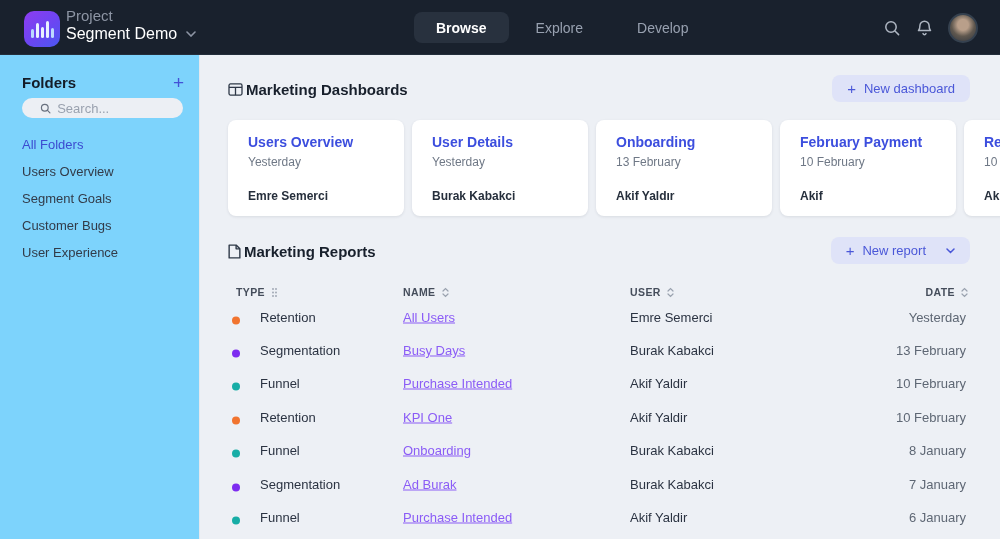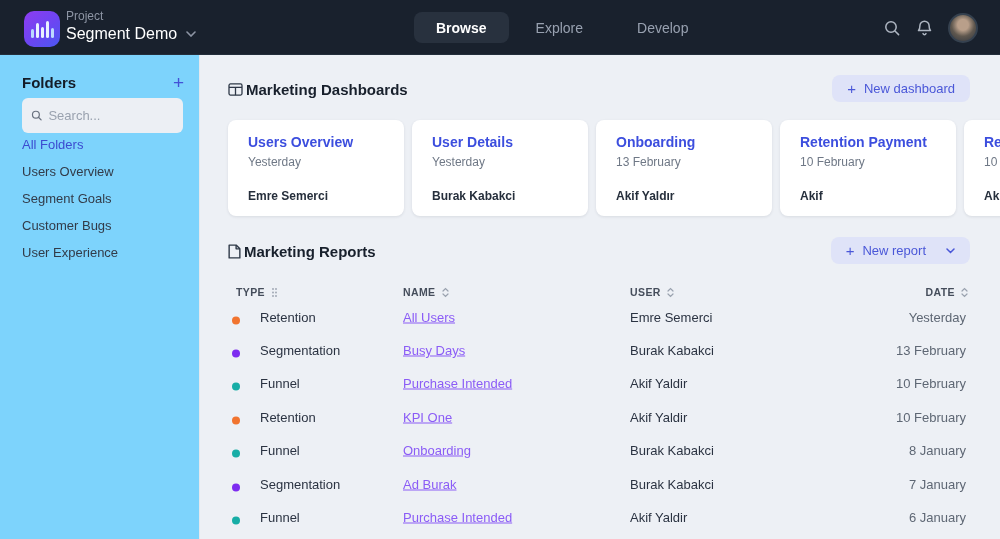--- a/index.html
+++ b/index.html
@@ -13,41 +13,41 @@
   
   .topbar { position:absolute; left:0; top:0; width:1000px; height:55px;
     background:#19212d; border-bottom:1px solid #232e3b; }
   .logo { position:absolute; left:24px; top:11px; width:36px; height:36px; border-radius:10px;
     background:linear-gradient(140deg,#8a3df0 5%,#6b46f2 55%,#4a58f0 100%);
     display:flex; align-items:flex-end; justify-content:center; gap:2px; padding-bottom:9px; }
   .logo .bar { width:3px; border-radius:2px; background:#e9f1ff; }
   .logo .b1{height:9px;background:#bcd9ff}.logo .b2{height:15px}.logo .b3{height:11px}
   .logo .b4{height:17px}.logo .b5{height:10px;background:#bcd9ff}
   .project-block { position:absolute; left:66px; top:9px; cursor:pointer; }
-  .project-label { font-size:12px; color:#8d95a4; line-height:14px; }
+  .project-label { font-size:15px; color:#8d95a4; line-height:14px; }
   .project-name-row { display:flex; align-items:center; gap:9px; }
   .project-name { font-size:16px; color:#ffffff; font-weight:500; line-height:22px; }
   .nav { position:absolute; left:370px; top:12px; height:31px; display:flex; align-items:center;padding-left:44px; }
   .nav-pill { background:#28313e; border-radius:8px; height:31px; padding:0 22px;
     display:flex; align-items:center; color:#fff; font-weight:700; font-size:14px; cursor:pointer; }
   .nav-item { padding:0 27px; color:#98a1b0; font-size:14px; cursor:pointer; }
   .topbar-actions { position:absolute; right:22px; top:0; height:55px; display:flex; align-items:center; gap:15px; }
   .icon-btn { display:flex; align-items:center; justify-content:center; cursor:pointer; }
   .avatar { width:30px; height:30px; border-radius:50%; border:2px solid #35414f; cursor:pointer;
     background:radial-gradient(circle at 50% 38%, #b99f8a 0 26%, #60584f 55%, #2f353f 100%); }
 
   
   .sidebar { position:absolute; left:0; top:55px; width:200px; height:484px;
     background:#7dd3fc; border-right:1px solid #e4e8ee; }
   .sidebar-head { position:absolute; left:22px; right:15px; top:16px; height:22px;
     display:flex; justify-content:space-between; align-items:center; }
   .sidebar-title { font-size:15px; font-weight:700; color:#141c28; }
   .add-folder { color:#4351d6; font-size:19px; line-height:19px; font-weight:400; cursor:pointer; }
-  .sidebar-search { position:absolute; left:22px; top:43px; width:161px; height:35px;
-    background:#eceff4; border-radius:6px; display:flex; align-items:center; padding:0 9px; gap:6px; }
+  .sidebar-search { position:absolute; left:22px; top:43px; width:161px; height:20px;
+    background:#eceff4; border-radius:12px; display:flex; align-items:center; padding:0 18px; gap:6px; }
   .sidebar-search input { border:none; outline:none; background:transparent; width:100%;
     font-size:13px; color:#323b49; font-family:"Liberation Sans",sans-serif; }
   .sidebar-search input::placeholder { color:#9aa2af; }
   .sidebar-items { position:absolute; left:22px; top:80px; right:10px; list-style:none; }
   .sidebar-item { height:20px; line-height:20px; margin-bottom:7px; font-size:13px; color:#323b49; cursor:pointer; }
   .sidebar-item.active { color:#3c4bd0; font-weight:500; }
 
   
   .main { position:absolute; left:200px; top:55px; width:800px; height:484px; overflow:hidden; }
   .section-head { position:absolute; left:28px; height:24px; display:flex; align-items:center; gap:3px; }
@@ -169,21 +169,21 @@
       <div class="card-title">User Details</div>
       <div class="card-date">Yesterday</div>
       <div class="card-owner">Burak Kabakci</div>
     </div>
     <div class="card">
       <div class="card-title">Onboarding</div>
       <div class="card-date">13 February</div>
       <div class="card-owner">Akif Yaldır</div>
     </div>
     <div class="card">
-      <div class="card-title">Retention Payment</div>
+      <div class="card-title">February Payment</div>
       <div class="card-date">10 February</div>
       <div class="card-owner">Akif</div>
     </div>
     <div class="card">
       <div class="card-title">Ret</div>
       <div class="card-date">10 F</div>
       <div class="card-owner">Akif</div>
     </div>
   </div>
 

